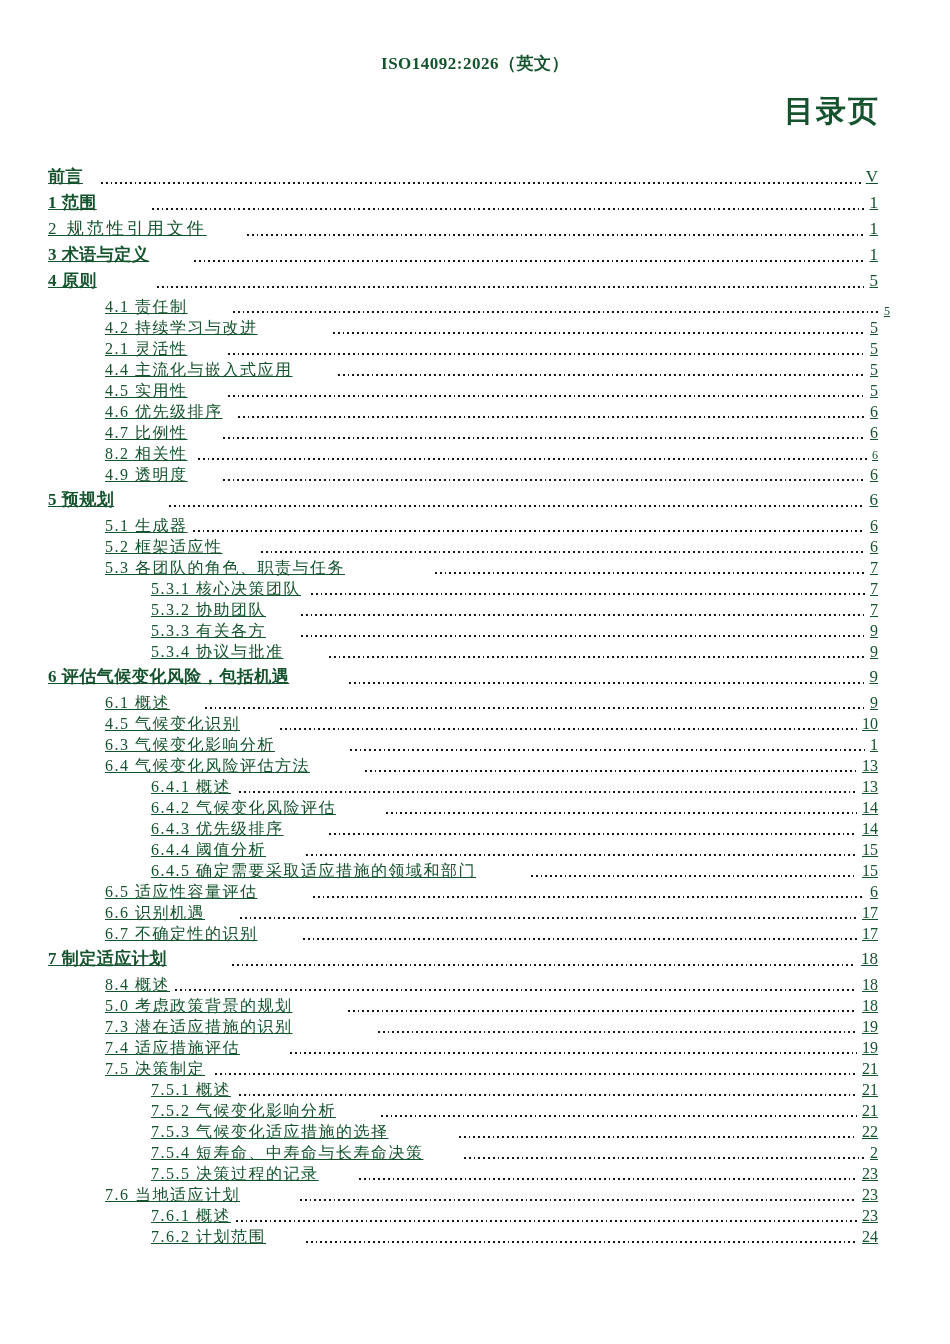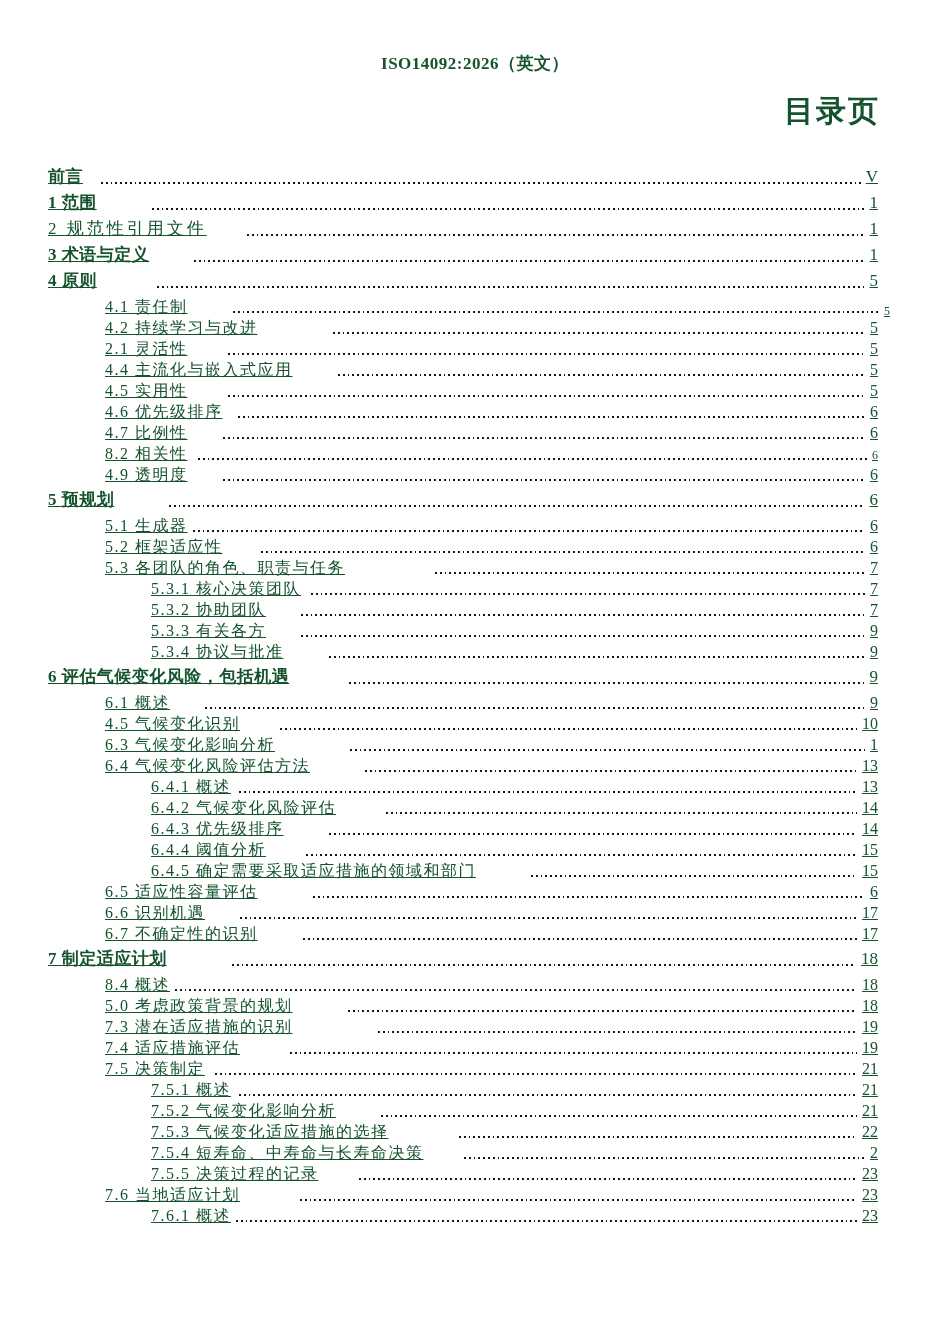--- a/index.html
+++ b/index.html
@@ -370,15 +370,21 @@
         <span class="gap" style="width: 60px;"></span>
         <span class="leader"></span>
         <span class="pagenum">23</span>
       </div>
       <div class="toc-row l2">
         <span class="label">7.6.1 概述</span>
         <span class="gap" style="width: 5px;"></span>
         <span class="leader"></span>
         <span class="pagenum">23</span>
       </div>
+      <div class="toc-row l2">
+        <span class="label">7.6.2 计划范围</span>
+        <span class="gap" style="width: 40px;"></span>
+        <span class="leader"></span>
+        <span class="pagenum">24</span>
+      </div>
     </div>
 
 </div>
 
 </body></html>

